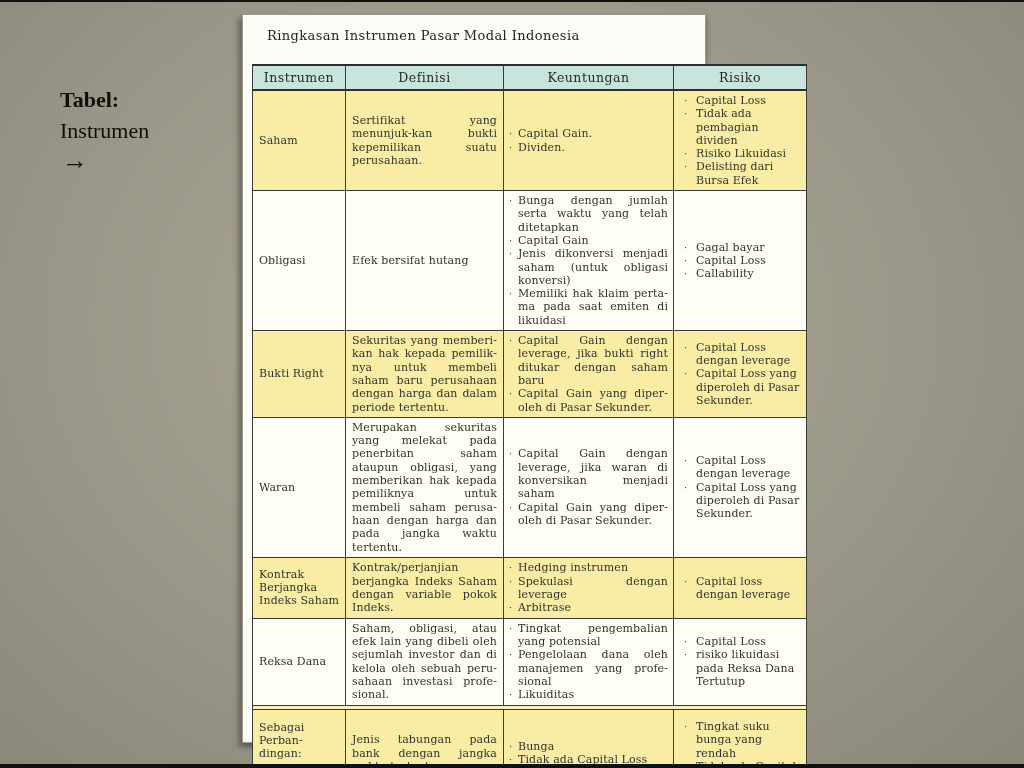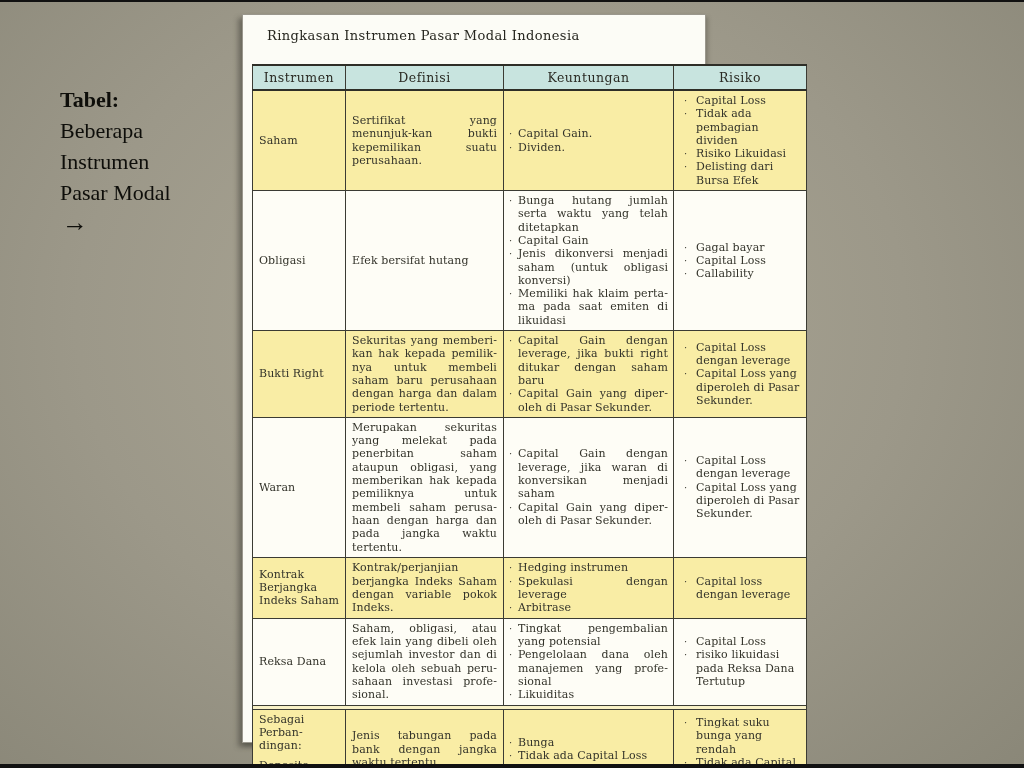--- a/index.html
+++ b/index.html
@@ -57,32 +57,30 @@
   td.risk{padding-left:8px;}
   tr.row-yellow td{background:#f9eda5;}
   tr.row-white td{background:#fefdf6;}
   tr.r0{height:88px;} tr.r1{height:135px;} tr.r2{height:85px;} tr.r3{height:122px;}
   tr.r4{height:61px;} tr.r5{height:84px;} tr.r6{height:68px;}
   tr.sep td{
     background:#f8f1c6;height:3px;padding:0;
     border-top:1.5px solid #3b3b33;border-bottom:1.5px solid #3b3b33;
   }
   td.top{vertical-align:top;}
-  .inst-note{white-space:pre-line;margin-bottom:7px;}
+  .inst-note{white-space:pre-line;margin-bottom:7px;margin-top:8px;}
 </style>
 </head>
 <body>
 
 <div class="edge-bar edge-top"></div>
 
 <div class="caption">
   <div class="cap-title">Tabel:</div>
-  <div>Beberapa</div>
   <div>Instrumen</div>
-  <div>Pasar Modal</div>
   <div class="arrow">→</div>
 </div>
 
 <div class="page">
   <div class="page-title">Ringkasan Instrumen Pasar Modal Indonesia</div>
 
   <table class="grid">
     <colgroup>
         <col class="c-inst">
         <col class="c-def">
@@ -129,21 +127,21 @@
             </div>
           </td>
     </tr>
 
     <tr class="r1 row-white">
       <td class="c inst">Obligasi</td>
       <td class="c def">Efek bersifat hutang</td>
       <td class="c adv">
             <div class="li">
               <span class="b">·</span>
-              <span class="t">Bunga hutang jumlah serta waktu yang telah ditetapkan</span>
+              <span class="t">Bunga dengan jumlah serta waktu yang telah ditetapkan</span>
             </div>
             <div class="li">
               <span class="b">·</span>
               <span class="t">Capital Gain</span>
             </div>
             <div class="li">
               <span class="b">·</span>
               <span class="t">Jenis dikonversi menjadi saham (untuk obligasi konversi)</span>
             </div>
             <div class="li">

